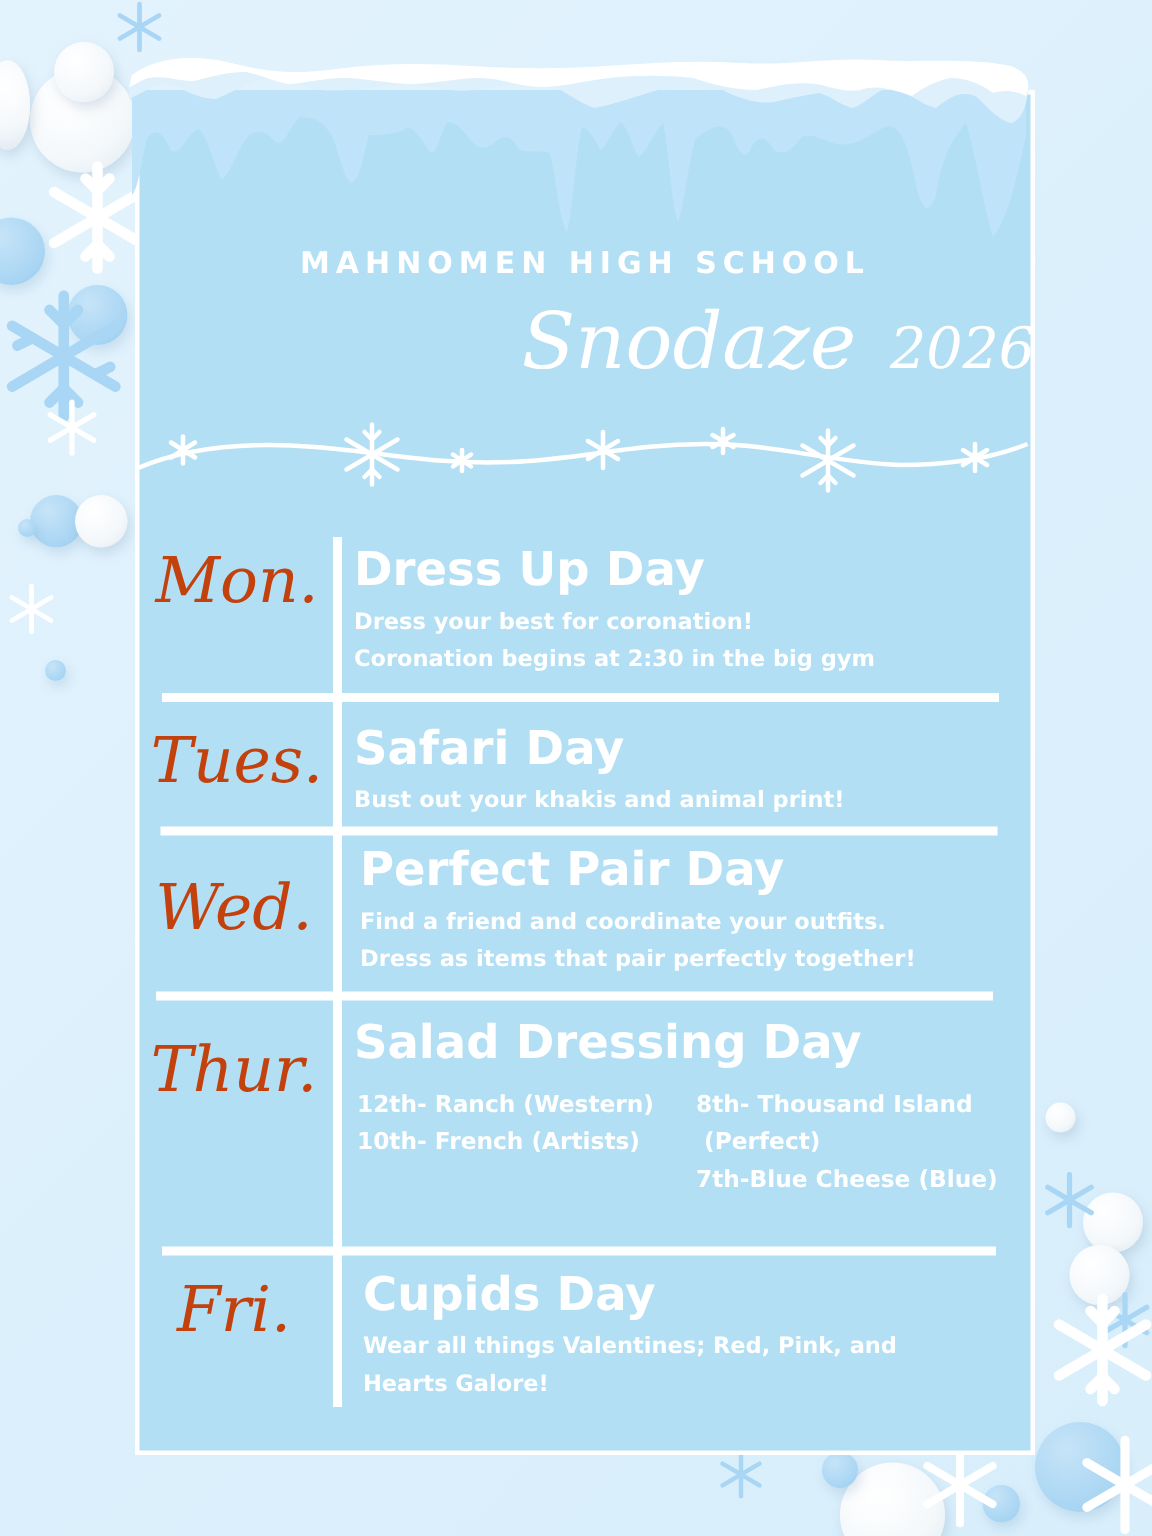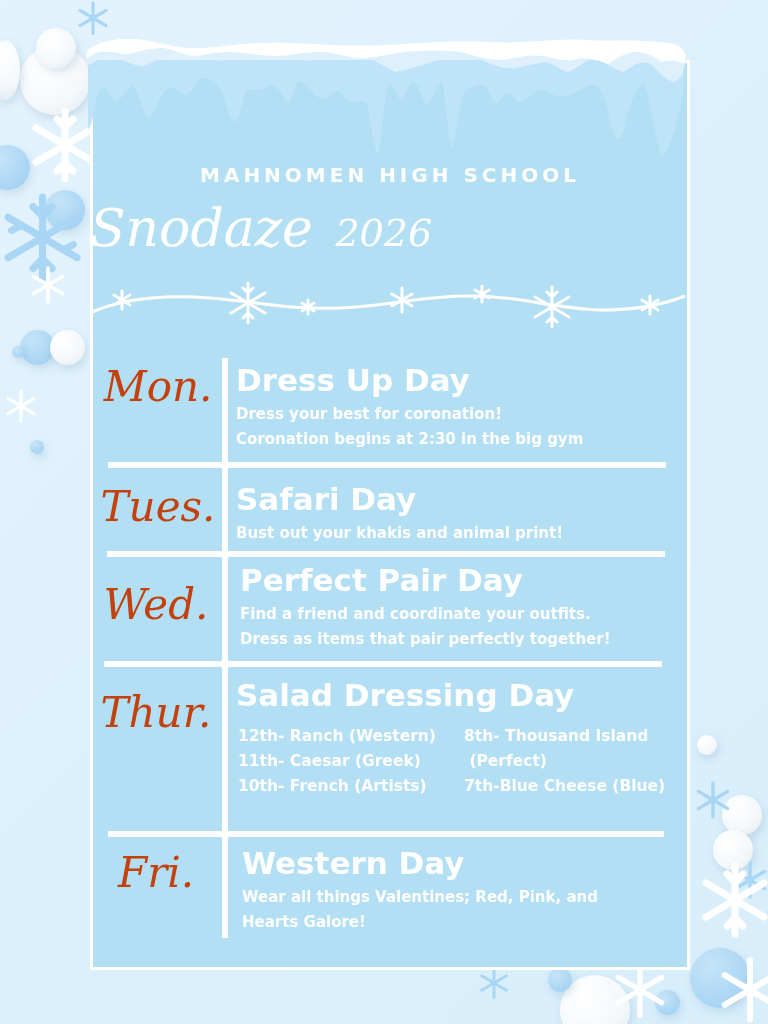--- a/index.html
+++ b/index.html
@@ -25,21 +25,21 @@
   .icicles { position: absolute; left: 84px; top: 30px; width: 604px; height: 140px; }
 
   .school-name {
     position: absolute; left: 90px; top: 163px; width: 600px;
     text-align: center; color: #ffffff;
     font-family: "DejaVu Sans", sans-serif; font-weight: bold;
     font-size: 20px; letter-spacing: 4px;
   }
   .event-title {
     position: absolute; left: 90px; top: 198px; width: 600px;
-    text-align: left; color: #ffffff;
+    text-align: right; color: #ffffff;
     font-family: "DejaVu Serif", serif; font-style: italic;
     font-size: 52px;
   }
   .event-title .year { font-size: 38px; margin-left: 6px; }
   .garland { position: absolute; left: 90px; top: 280px; width: 600px; height: 50px; }
 
   .hline { position: absolute; height: 6px; background: #ffffff; }
   .vline { position: absolute; width: 6px; background: #ffffff; }
 
   .day-label {
@@ -250,29 +250,28 @@
     <div>Dress as items that pair perfectly together!</div>
   </div>
 </div>
 
 <div class="day-label" style="left:96px;top:688px;">Thur.</div>
 <div class="day-block" style="top:677px;">
   <div class="title">Salad Dressing Day</div>
 </div>
 <div class="dress-grid" style="left:238px;top:724px;">
   <div>12th- Ranch (Western)</div>
-  <div>11th- Caesar (Greek)</div>
   <div>10th- French (Artists)</div>
 </div>
 <div class="dress-grid" style="left:464px;top:724px;">
   <div>8th- Thousand Island</div>
   <div style="white-space:pre;"> (Perfect)</div>
   <div>7th-Blue Cheese (Blue)</div>
 </div>
 
 <div class="day-label" style="left:96px;top:848px;">Fri.</div>
 <div class="day-block" style="top:845px;left:242px;">
-  <div class="title">Western Day</div>
+  <div class="title">Cupids Day</div>
   <div class="desc">
     <div>Wear all things Valentines; Red, Pink, and</div>
     <div>Hearts Galore!</div>
   </div>
 </div>
 
 </body></html>

